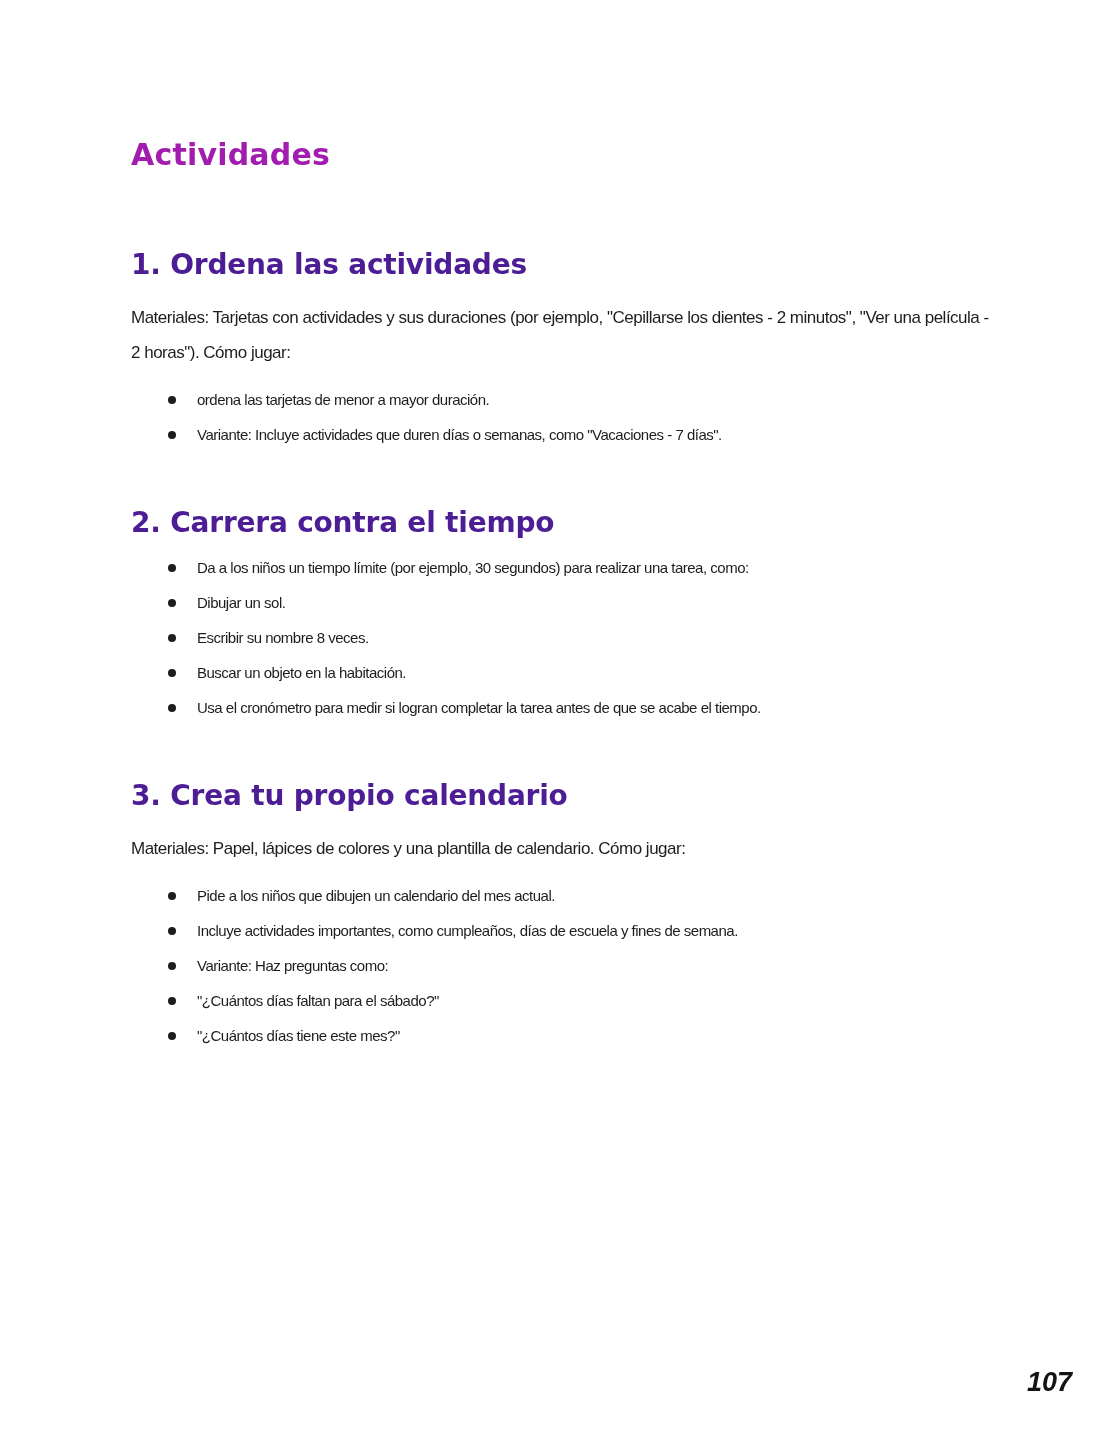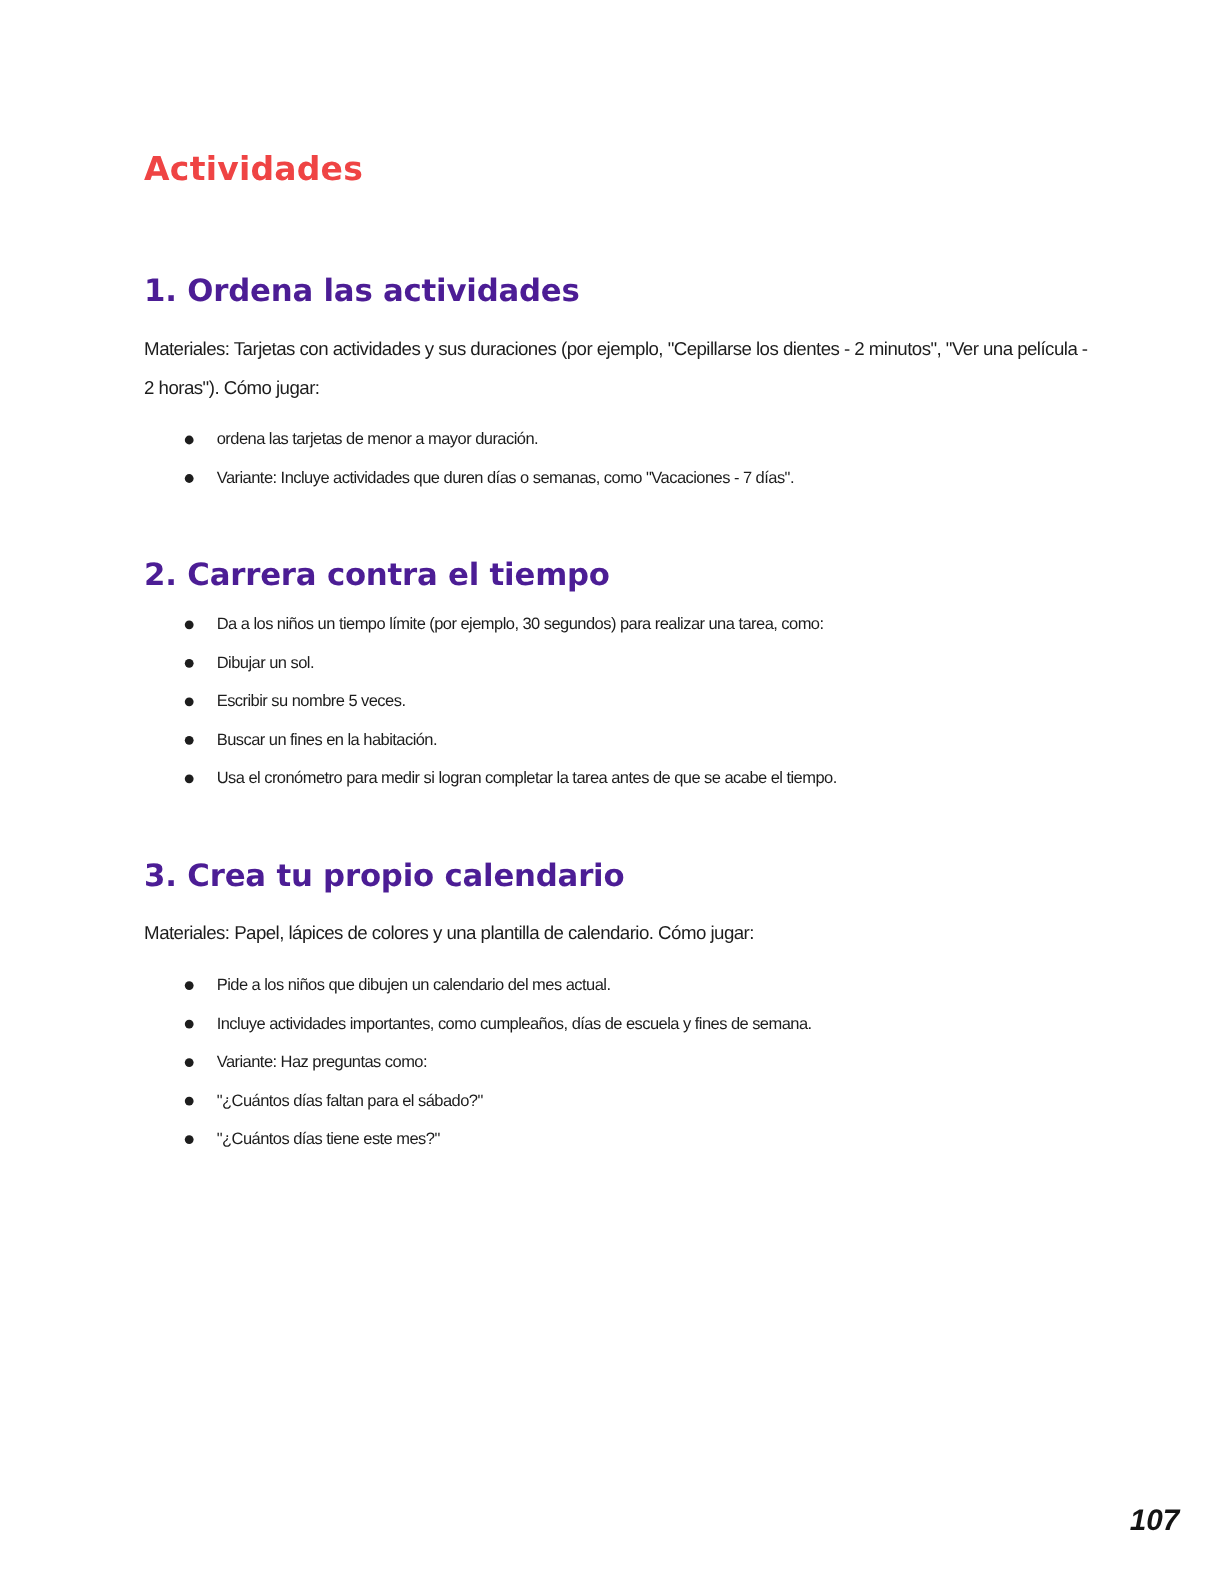--- a/index.html
+++ b/index.html
@@ -20,21 +20,21 @@
   }
   .content {
     width: 860px;
   }
   .doc-title {
     margin: 0;
     font-family: "DejaVu Sans", sans-serif;
     font-weight: bold;
     font-size: 30px;
     line-height: 34px;
-    color: #ef4444;
+    color: #a21caf;
     letter-spacing: 0.2px;
   }
   .section-heading {
     margin: 56px 0 0 0;
     font-family: "DejaVu Sans", sans-serif;
     font-weight: bold;
     font-size: 28px;
     line-height: 30px;
     color: #4c1d95;
     letter-spacing: -0.2px;
@@ -110,25 +110,25 @@
       <li>
         <span class="dot"></span>
         <span class="li-text">Da a los niños un tiempo límite (por ejemplo, 30 segundos) para realizar una tarea, como:</span>
       </li>
       <li>
         <span class="dot"></span>
         <span class="li-text">Dibujar un sol.</span>
       </li>
       <li>
         <span class="dot"></span>
-        <span class="li-text">Escribir su nombre 5 veces.</span>
+        <span class="li-text">Escribir su nombre 8 veces.</span>
       </li>
       <li>
         <span class="dot"></span>
-        <span class="li-text">Buscar un fines en la habitación.</span>
+        <span class="li-text">Buscar un objeto en la habitación.</span>
       </li>
       <li>
         <span class="dot"></span>
         <span class="li-text">Usa el cronómetro para medir si logran completar la tarea antes de que se acabe el tiempo.</span>
       </li>
     </ul>
 
     <h2 class="section-heading">3. Crea tu propio calendario</h2>
     <p class="materials">Materiales: Papel, lápices de colores y una plantilla de calendario. Cómo jugar:</p>
     <ul class="bullets">

